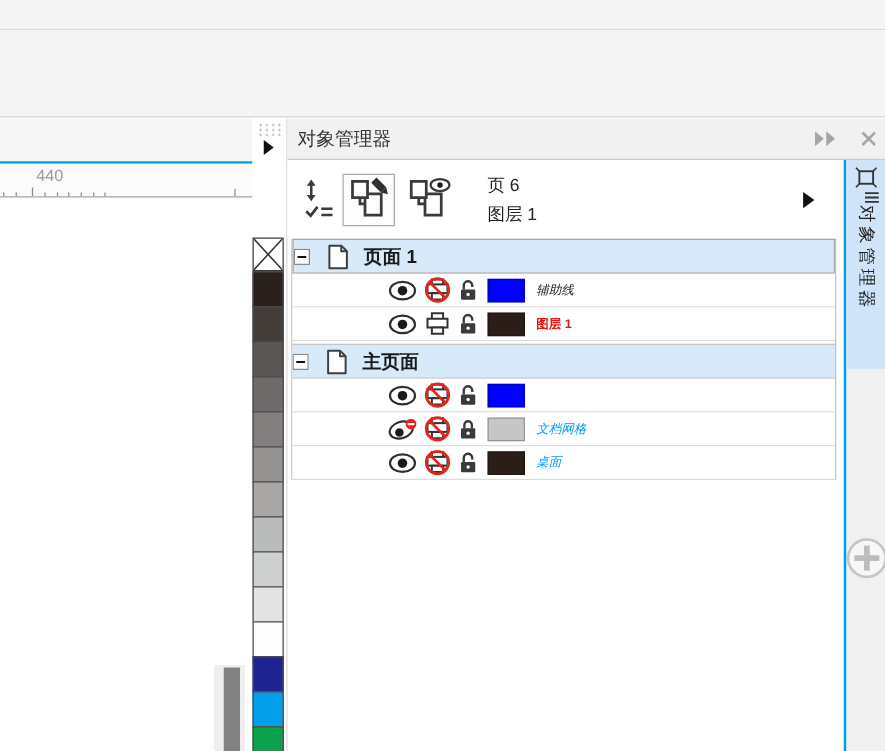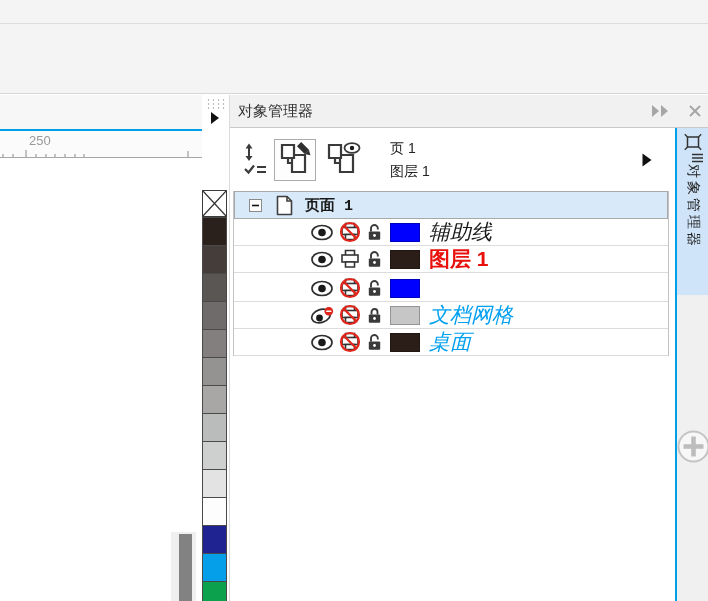--- a/index.html
+++ b/index.html
@@ -51,34 +51,34 @@
   .tb-edit { left:44px; border:1px solid #ababab; background:#fdfdfd; }
   .tb-view { left:92px; }
   .tb-page-label  { position:absolute; left:160px; top:11px; font-size:14px; color:#222; }
   .tb-layer-label { position:absolute; left:160px; top:34px; font-size:14px; color:#222; }
   .tb-flyout { position:absolute; left:412px; top:24px; width:10px; height:14px; }
 
   
   .tree { position:absolute; left:3px; top:96px; width:436px;
           border-left:1px solid #c2c2c2; border-right:1px solid #c2c2c2; }
   .row { display:flex; align-items:center; }
-  .row.section { height:28px; background:#d8eaf9; padding-left:14px;font-family:Liberation Mono, monospace; }
+  .row.section { height:28px; background:#d8eaf9; padding-left:0; }
   .row.sec1 { border:1px solid #a8a8a8; }
   .row.sec2 { border-top:1px solid #c6c6c6; border-bottom:1px solid #c6c6c6; }
   .row.layer { height:27px; background:#fff; border-bottom:1px solid #dcdcdc; padding-left:76px; }
   .spacer { height:2px; background:#fff; }
   .expander { width:13px; height:13px; margin-right:13px; display:inline-flex; }
   .pageicon { width:19px; height:21px; margin-right:11px; display:inline-flex; }
   .section-label { font-size:15px; font-weight:bold; color:#1a1a1a; }
   .cell { display:inline-flex; align-items:center; }
   .c-eye { width:24px; height:17px; margin-right:5px; }
   .c-print { width:22px; height:22px; margin-right:6px; }
   .c-lock { width:15px; height:18px; margin-right:8px; }
   .swatch { width:30px; height:19px; margin-right:9px; border:1px solid rgba(0,0,0,.25); }
-  .lbl { font-size:21px; }
+  .lbl { font-size:10px; }
   .lbl.guides-local { font-style:italic; color:#1a1a1a; }
   .lbl.active-red { font-weight:bold; color:#e8110b; }
   .lbl.master-cyan { font-style:italic; color:#00a0f0; }
 
   
   .side-strip { position:absolute; left:445px; top:33px; width:34px; height:473px;
                 border-left:2px solid #00a0e9; background:#f0f0f0; }
   .side-tab { position:absolute; left:0; top:0; width:32px; height:167px; background:#cfe4f9; }
   .pin-icon { position:absolute; left:6px; top:5px; width:22px; height:30px; }
   .vtext { position:absolute; left:25px; top:36px; transform-origin:0 0; transform:rotate(90deg);
@@ -89,21 +89,21 @@
 </style>
 </head>
 <body>
 
 <div class="band1"></div>
 <div class="band2"></div>
 
 <div class="propbar"></div>
 <div class="accent-line"></div>
 <div class="ruler">
-  <span class="num">250</span>
+  <span class="num">440</span>
   <svg width="202" height="9">
     <g stroke="#8a8a8a" stroke-width="1">
       <line x1="3" y1="6" x2="3" y2="9"></line>
         <line x1="13" y1="6" x2="13" y2="9"></line>
       <line x1="26" y1="2" x2="26" y2="9"></line>
       <line x1="36" y1="6" x2="36" y2="9"></line>
         <line x1="46" y1="6" x2="46" y2="9"></line>
       <line x1="55" y1="6" x2="55" y2="9"></line>
         <line x1="65" y1="6" x2="65" y2="9"></line>
       <line x1="75" y1="6" x2="75" y2="9"></line>
@@ -189,21 +189,21 @@
     </span>
     <span class="tb-btn tb-view">
       <svg width="38" height="38" viewBox="0 0 38 38">
         <path d="M16,14 H29 V31 H16 Z" fill="#fff" stroke="#3a3a3a" stroke-width="2.2"></path>
         <path d="M5,4 H17 V17 H5 Z" fill="#fff" stroke="#3a3a3a" stroke-width="2.2"></path>
         <path d="M11,17 V22 H16" fill="none" stroke="#3a3a3a" stroke-width="2.2"></path>
         <ellipse cx="28" cy="7" rx="7.5" ry="4.8" fill="#fff" stroke="#3a3a3a" stroke-width="1.8"></ellipse>
         <circle cx="28" cy="7" r="2.2" fill="#1a1a1a"></circle>
       </svg>
     </span>
-    <span class="tb-page-label">页 1</span>
+    <span class="tb-page-label">页 6</span>
     <span class="tb-layer-label">图层 1</span>
     <span class="tb-flyout">
       <svg width="10" height="14">
           <path d="M0.5,0.5 L9.5,7 L0.5,13.5 Z" fill="#111"></path>
         </svg>
     </span>
   </div>
 
   <div class="tree">
 
@@ -270,20 +270,35 @@
           <rect x="1.8" y="8.5" width="11.4" height="8.2" rx="1" fill="#3a3a3a"></rect>
           <circle cx="7.5" cy="12.5" r="1.4" fill="#fff"></circle>
           </svg>
       </span>
       <span class="swatch" style="background: rgb(43, 30, 24);"></span>
       <span class="lbl active-red">图层 1</span>
     </div>
 
     <div class="spacer"></div>
 
+    <div class="row section sec2">
+      <span class="expander">
+        <svg width="13" height="13">
+            <rect x="0.5" y="0.5" width="12" height="12" fill="#fdfdfd" stroke="#8a8a8a"></rect>
+          <line x1="3" y1="6.5" x2="10" y2="6.5" stroke="#111" stroke-width="1.6"></line>
+          </svg>
+      </span>
+      <span class="pageicon">
+        <svg width="19" height="21" viewBox="0 0 19 21">
+          <path d="M2.5,1.5 H12 L16.5,6 V19.5 H2.5 Z" fill="#fff" stroke="#3f3f3f" stroke-width="1.6" stroke-linejoin="round"></path>
+          <path d="M12,1.5 V6 H16.5" fill="none" stroke="#3f3f3f" stroke-width="1.6"></path>
+          </svg>
+      </span>
+      <span class="section-label">主页面</span>
+    </div>
 
     <div class="row layer">
       <span class="cell c-eye">
         <svg width="24" height="17">
             <ellipse cx="12" cy="8.5" rx="10" ry="7" fill="#fff" stroke="#2f2f2f" stroke-width="1.7"></ellipse>
           <circle cx="12" cy="8.5" r="3.8" fill="#1a1a1a"></circle>
           </svg>
       </span>
       <span class="cell c-print">
         <svg width="22" height="22" viewBox="0 0 22 22">

